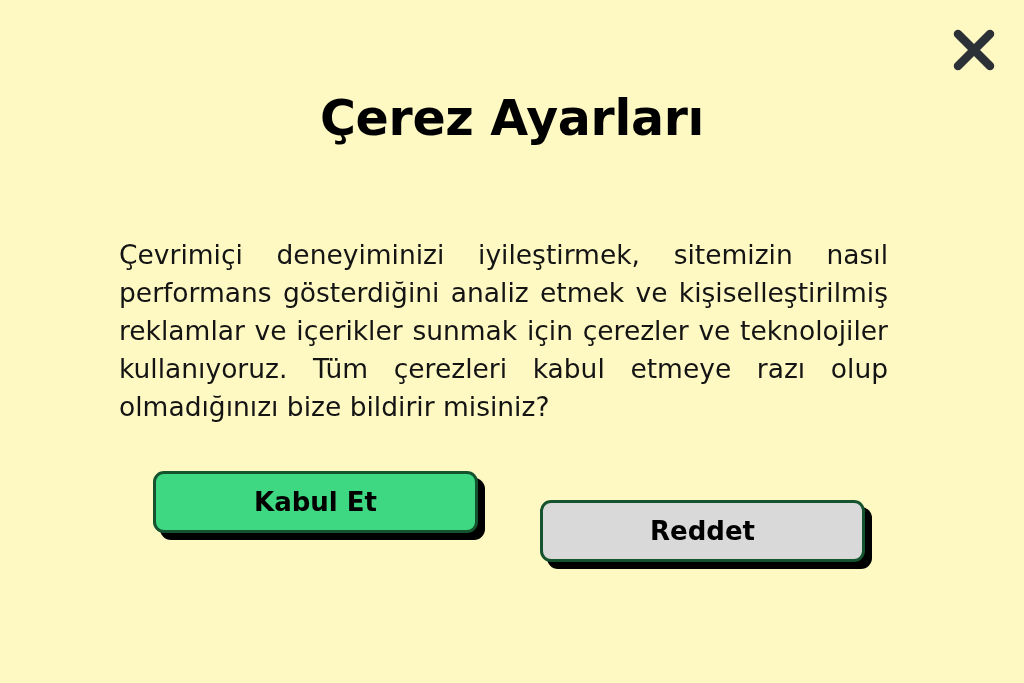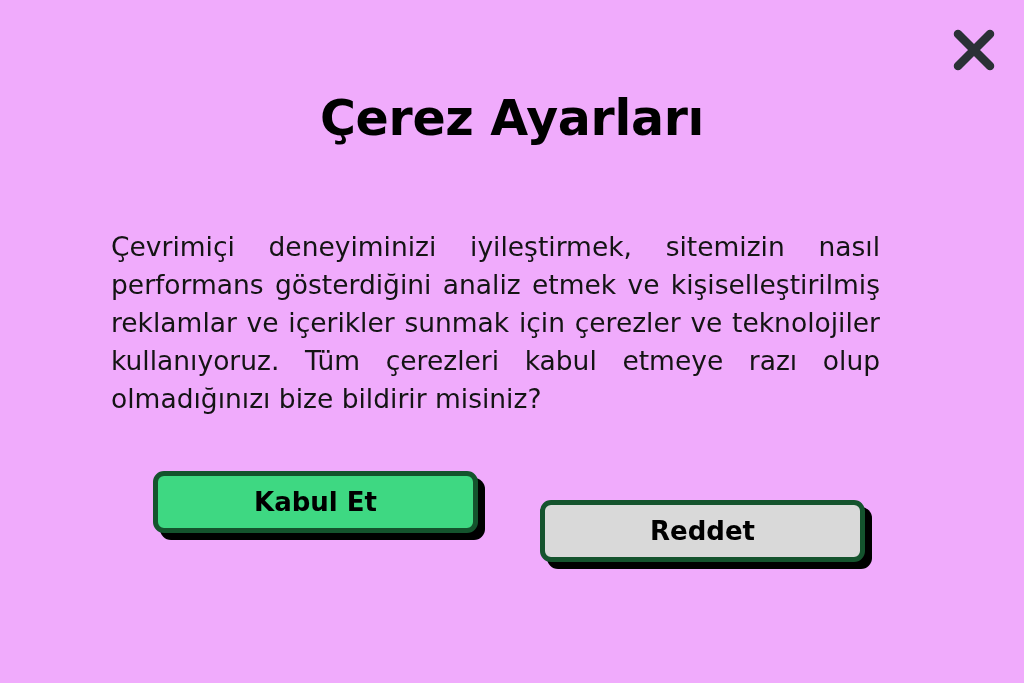--- a/index.html
+++ b/index.html
@@ -13,21 +13,21 @@
     height: 683px;
     background: #ffffff;
     font-family: "DejaVu Sans", "Liberation Sans", sans-serif;
     overflow: hidden;
     position: relative;
   }
 
   .dialog {
     position: absolute;
     inset: 0;
-    background: #f0abfc;
+    background: #fef9c3;
   }
 
   
   .close-btn {
     position: absolute;
     top: 22px;
     right: 22px;
     width: 56px;
     height: 56px;
     display: flex;
@@ -59,21 +59,21 @@
     line-height: 1.12;
     font-family: "DejaVu Sans", "Liberation Sans", sans-serif;
   }
 
   
   .dialog-body {
     position: absolute;
     top: 220px;
     left: 103px;
     width: 769px;
-    margin: 8px;
+    margin: 16px;
     font-size: 26.5px;
     line-height: 38px;
     color: #141414;
     text-align: justify;
     text-justify: inter-word;
     font-weight: normal;
   }
 
   
   .button-row {
@@ -82,21 +82,21 @@
     left: 153px;
     width: 725px;
     height: 70px;
   }
 
   .btn {
     position: absolute;
     top: 0;
     width: 325px;
     height: 62px;
-    border: 5px solid #14532d;
+    border: 3px solid #14532d;
     border-radius: 11px;
     box-shadow: 7px 7px 0 0 #000000;
     font-family: "DejaVu Sans", "Liberation Sans", sans-serif;
     font-size: 26px;
     font-weight: bold;
     color: #000000;
     cursor: pointer;
     display: flex;
     align-items: center;
     justify-content: center;

